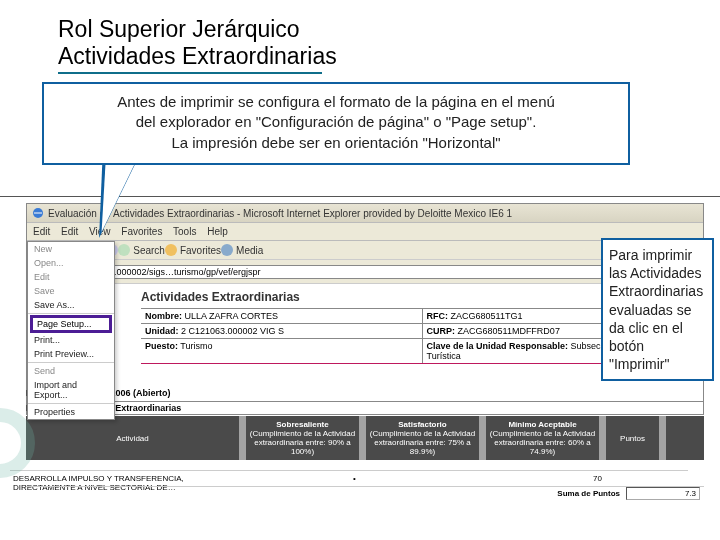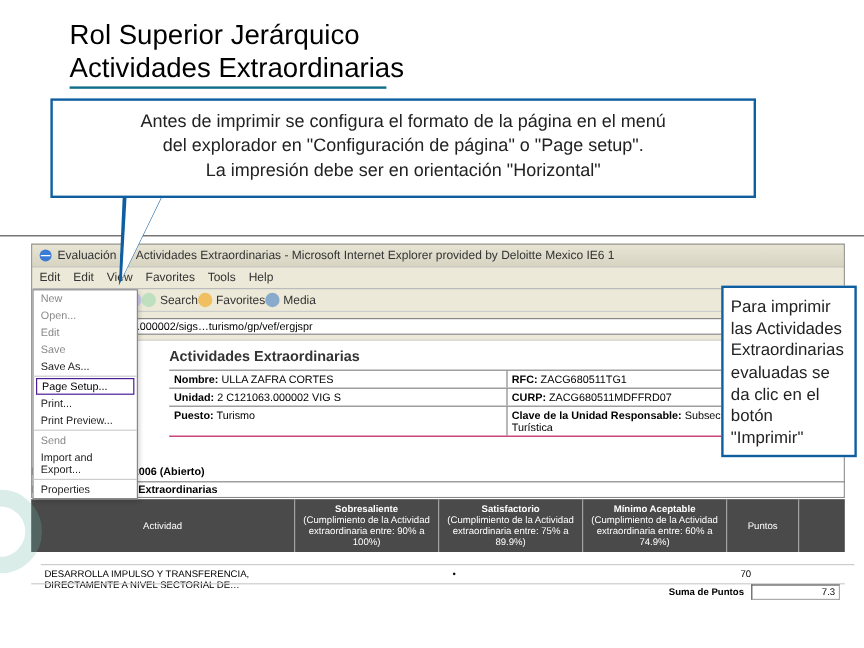--- a/index.html
+++ b/index.html
@@ -106,21 +106,21 @@
     border: 1px solid #888;
     box-shadow: 2px 2px 4px rgba(0,0,0,.2);
     z-index: 5;
     font-size: 9px;
     color: #888;
   }
   .filemenu .item { padding: 2px 6px; border-bottom: 0; }
   .filemenu .item.enabled { color: #222; }
   .filemenu .sep { height:1px; background:#ccc; margin:1px 0; }
   .filemenu .pagesetup {
-    border: 1px solid #4c1d95;
+    border: 3px solid #4c1d95;
     margin: 0 2px;
     padding: 1px 4px;
     color: #000;
   }
   .toolbar {
     background: #ece9d8;
     padding: 3px 6px;
     display: flex;
     gap: 0;
     align-items: center;
@@ -190,27 +190,27 @@
     position: absolute;
     left: 26px;
     top: 416px;
     width: 678px;
     background: #4a4a4a;
     color: #fff;
     display: flex;
     font-size: 8px;
     text-align: center;
   }
-  .eval-header > div { padding: 4px 3px; border-right: 1px solid #a3a3a3; }
+  .eval-header > div { padding: 4px 3px; border-right: 7px solid #a3a3a3; }
   .eval-header .col-act { width: 220px; display:flex; align-items:center; justify-content:center; }
   .eval-header .col-level { width: 120px; }
   .eval-header .col-pts { width: 60px; display:flex; align-items:center; justify-content:center; }
   .eval-row {
     position: absolute;
-    left: 34px;
+    left: 10px;
     top: 470px;
     width: 678px;
     display: flex;
     font-size: 8px;
     border-top: 1px solid #ccc;
   }
   .eval-row > div { padding: 3px 3px; }
   .eval-row .col-act { width: 220px; }
   .eval-row .col-level { width: 120px; }
   .eval-row .col-pts { width: 60px; text-align: left; }

